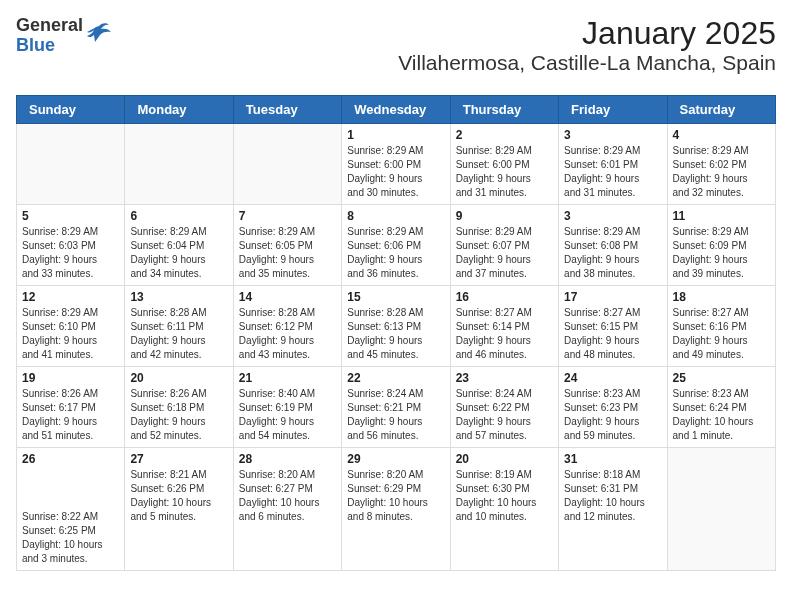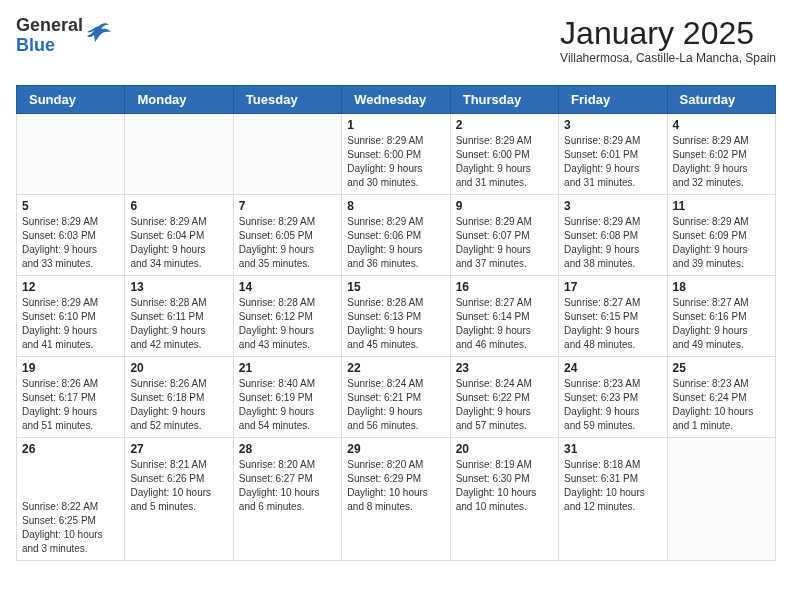--- a/index.html
+++ b/index.html
@@ -15,30 +15,30 @@
       justify-content: space-between;
       align-items: flex-start;
       margin-bottom: 20px;
     }
     .logo {
       display: flex;
       flex-direction: column;
       align-items: flex-start;
     }
     .title-area {
-      text-align: left;
+      text-align: right;
     }
     .month-title {
       font-size: 32px;
       font-weight: normal;
       color: #222;
       line-height: 1.1;
     }
     .location-title {
-      font-size: 12px;
+      font-size: 21px;
       color: #333;
     }
     .calendar {
       width: 100%;
       border-collapse: collapse;
       border: 1px solid #ccc;
     }
     .calendar th {
       background-color: #2a6db5;
       color: #fff;

